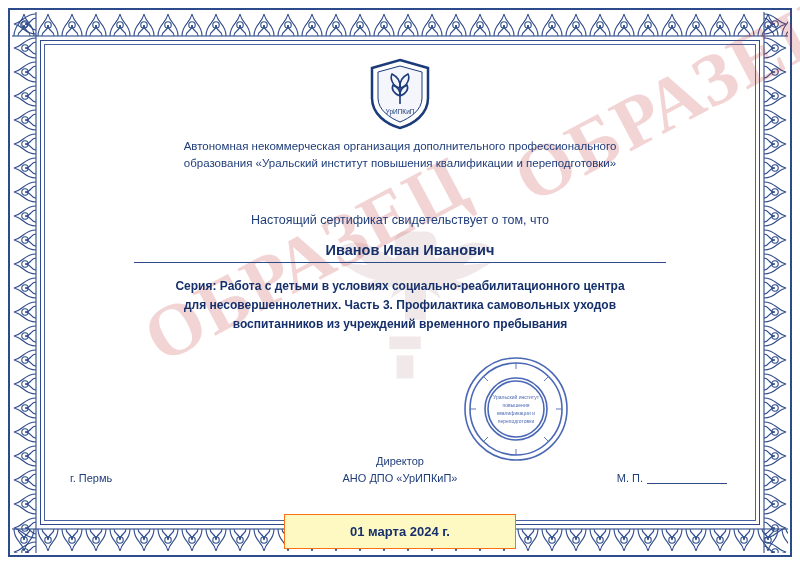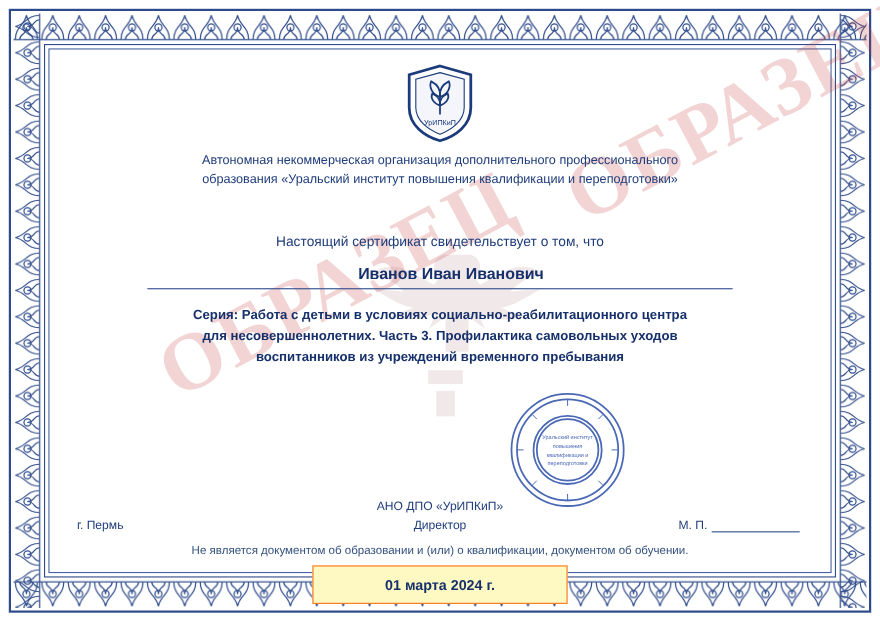--- a/index.html
+++ b/index.html
@@ -346,29 +346,28 @@
     <div class="name-line">
       <span class="name-text">Иванов Иван Иванович</span>
     </div>
 
 
     <div class="course">Серия: Работа с детьми в условиях социально-реабилитационного центра для несовершеннолетних. Часть 3. Профилактика самовольных уходов воспитанников из учреждений временного пребывания</div>
 
     <div class="sig-row">
       <div class="city">г. Пермь</div>
       <div class="director">
+        <div>Директор</div>
         <div>АНО ДПО «УрИПКиП»</div>
-        <div>Директор</div>
       </div>
       <div class="mp">
         <span>М. П.</span><span class="mp-line"></span>
       </div>
     </div>
 
-    <div class="disclaimer">Не является документом об образовании и (или) о квалификации, документом об обучении.</div>
 
     <div class="date-box">01 марта 2024 г.</div>
   </div>
 
   <div class="stamp">
     <svg viewBox="0 0 108 108" xmlns="http://www.w3.org/2000/svg">
       <g fill="none" stroke="#2b4ea8" stroke-width="1.6">
         <circle cx="54" cy="54" r="51"></circle>
         <circle cx="54" cy="54" r="46"></circle>
         <circle cx="54" cy="54" r="31"></circle>

